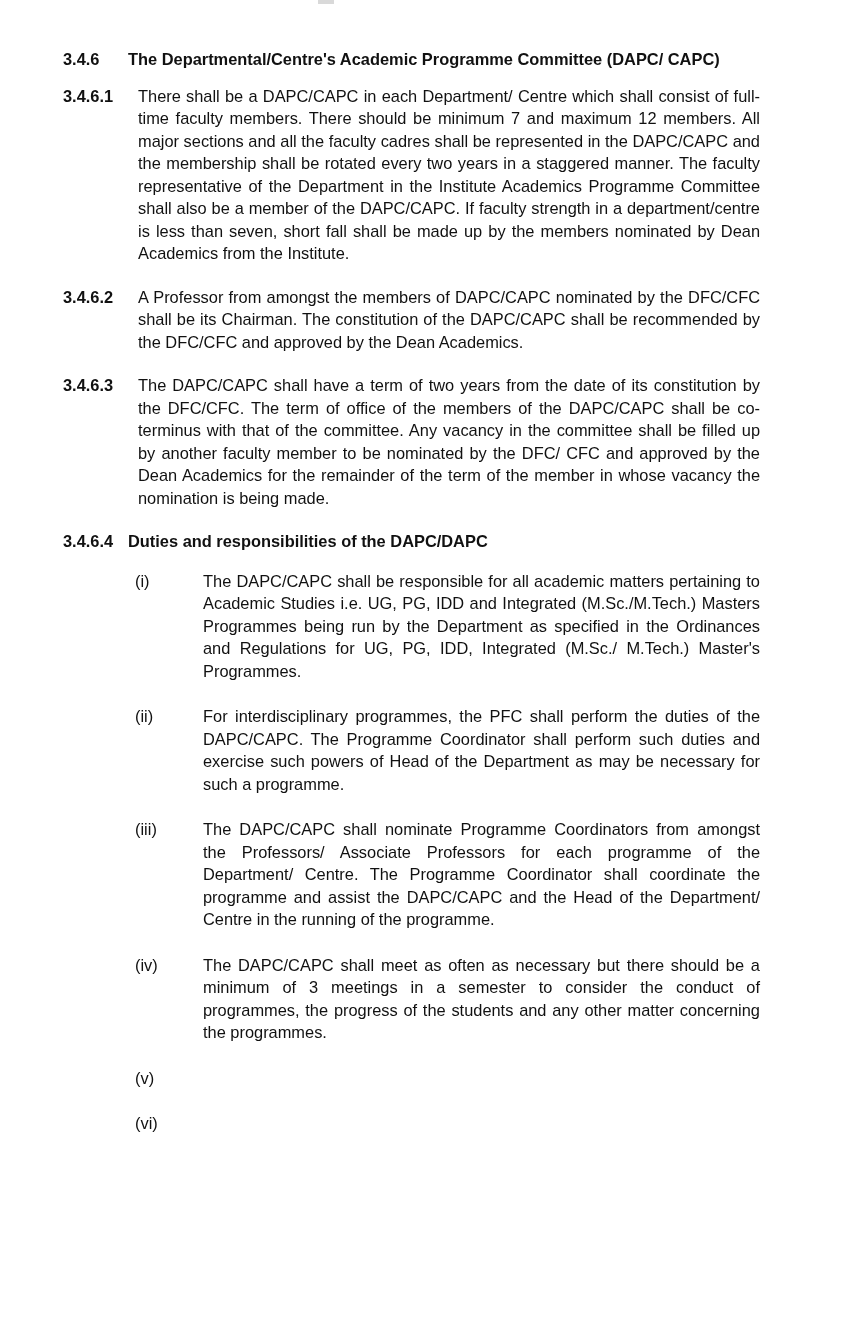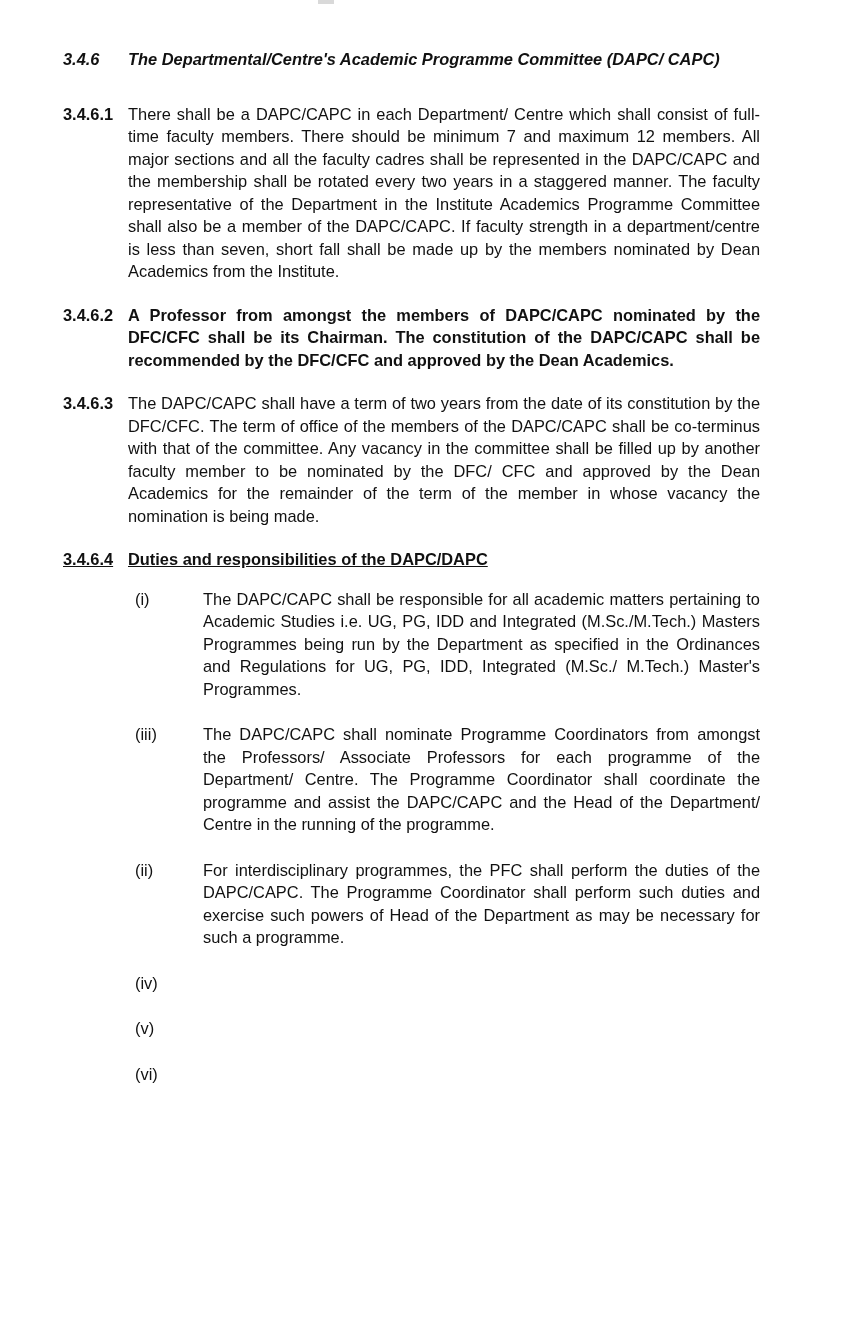--- a/index.html
+++ b/index.html
@@ -47,23 +47,23 @@
     white-space: nowrap;
   }
   .body-text {
     flex: 1 1 auto;
     text-align: justify;
   }
   .heading .body-text,
   .subheading .body-text {
     font-weight: bold;
   }
-  .heading { margin-bottom: 32px; font-style: italic; }
-  .para { margin-bottom: 21px; }
-  .subheading { margin-bottom: 17px; text-decoration: underline; }
+  .heading { margin-bottom: 14px; }
+  .para { margin-bottom: 21px; gap: 10px; }
+  .subheading { margin-bottom: 17px; }
   .list-item {
     display: flex;
     align-items: flex-start;
     margin-left: 72px;
     margin-bottom: 23px;
   }
   .marker {
     width: 68px;
     flex: 0 0 68px;
     white-space: nowrap;
@@ -87,50 +87,51 @@
       <div class="body-text">The Departmental/Centre's Academic Programme Committee (DAPC/ CAPC)</div>
     </div>
 
     <div class="block para">
       <div class="num">3.4.6.1</div>
       <div class="body-text" style="font-weight:normal">There shall be a DAPC/CAPC in each Department/ Centre which shall consist of full-time faculty members. There should be minimum 7 and maximum 12 members. All major sections and all the faculty cadres shall be represented in the DAPC/CAPC and the membership shall be rotated every two years in a staggered manner.  The faculty representative of the Department in the Institute Academics Programme Committee shall also be a member of the DAPC/CAPC. If faculty strength in a department/centre is less than seven, short fall shall be made up by the members nominated by Dean Academics from the Institute.</div>
     </div>
 
     <div class="block para">
       <div class="num">3.4.6.2</div>
-      <div class="body-text" style="font-weight:bold">A Professor from amongst the members of DAPC/CAPC nominated by the DFC/CFC shall be its Chairman. The constitution of the DAPC/CAPC shall be recommended by the DFC/CFC and approved by the Dean Academics.</div>
+      <div class="body-text" style="font-weight:normal">A Professor from amongst the members of DAPC/CAPC nominated by the DFC/CFC shall be its Chairman. The constitution of the DAPC/CAPC shall be recommended by the DFC/CFC and approved by the Dean Academics.</div>
     </div>
 
     <div class="block para">
       <div class="num">3.4.6.3</div>
       <div class="body-text" style="font-weight:normal">The DAPC/CAPC shall have a term of two years from the date of its constitution by the DFC/CFC. The term of office of the members of the DAPC/CAPC shall be co-terminus with that of the committee. Any vacancy in the committee shall be filled up by another faculty member to be nominated by the DFC/ CFC and approved by the Dean Academics for the remainder of the term of the member in whose vacancy the nomination is being made.</div>
     </div>
 
     <div class="block subheading">
       <div class="num">3.4.6.4</div>
       <div class="body-text">Duties and responsibilities of the DAPC/DAPC</div>
     </div>
 
     <div class="list-item">
       <div class="marker">(i)</div>
       <div class="list-text">The DAPC/CAPC shall be responsible for all academic matters pertaining to Academic Studies i.e. UG, PG, IDD and Integrated (M.Sc./M.Tech.) Masters Programmes being run by the Department as specified in the Ordinances and Regulations for UG, PG, IDD, Integrated  (M.Sc./ M.Tech.) Master's Programmes.</div>
     </div>
 
     <div class="list-item">
+      <div class="marker">(ii)</div>
+      <div class="list-text">For interdisciplinary programmes, the PFC shall perform the duties of the DAPC/CAPC. The Programme Coordinator shall perform such duties and exercise such powers of Head of the Department as may be necessary for such a programme.</div>
+    </div>
+
+    <div class="list-item">
       <div class="marker">(iii)</div>
       <div class="list-text">The DAPC/CAPC shall nominate Programme Coordinators from amongst the Professors/ Associate Professors for each programme of the Department/ Centre. The Programme Coordinator shall coordinate the programme and assist the DAPC/CAPC and the Head of the Department/ Centre in the running of the programme.</div>
     </div>
 
     <div class="list-item">
-      <div class="marker">(ii)</div>
-      <div class="list-text">For interdisciplinary programmes, the PFC shall perform the duties of the DAPC/CAPC. The Programme Coordinator shall perform such duties and exercise such powers of Head of the Department as may be necessary for such a programme.</div>
-    </div>
-
-    <div class="list-item">
       <div class="marker">(iv)</div>
+      <div class="list-text">The DAPC/CAPC shall meet as often as necessary but there should be a minimum of 3 meetings in a semester to consider the conduct of programmes, the progress of the students and any other matter concerning the programmes.</div>
     </div>
 
     <div class="list-item">
       <div class="marker">(v)</div>
     </div>
 
     <div class="list-item">
       <div class="marker">(vi)</div>
     </div>
 

